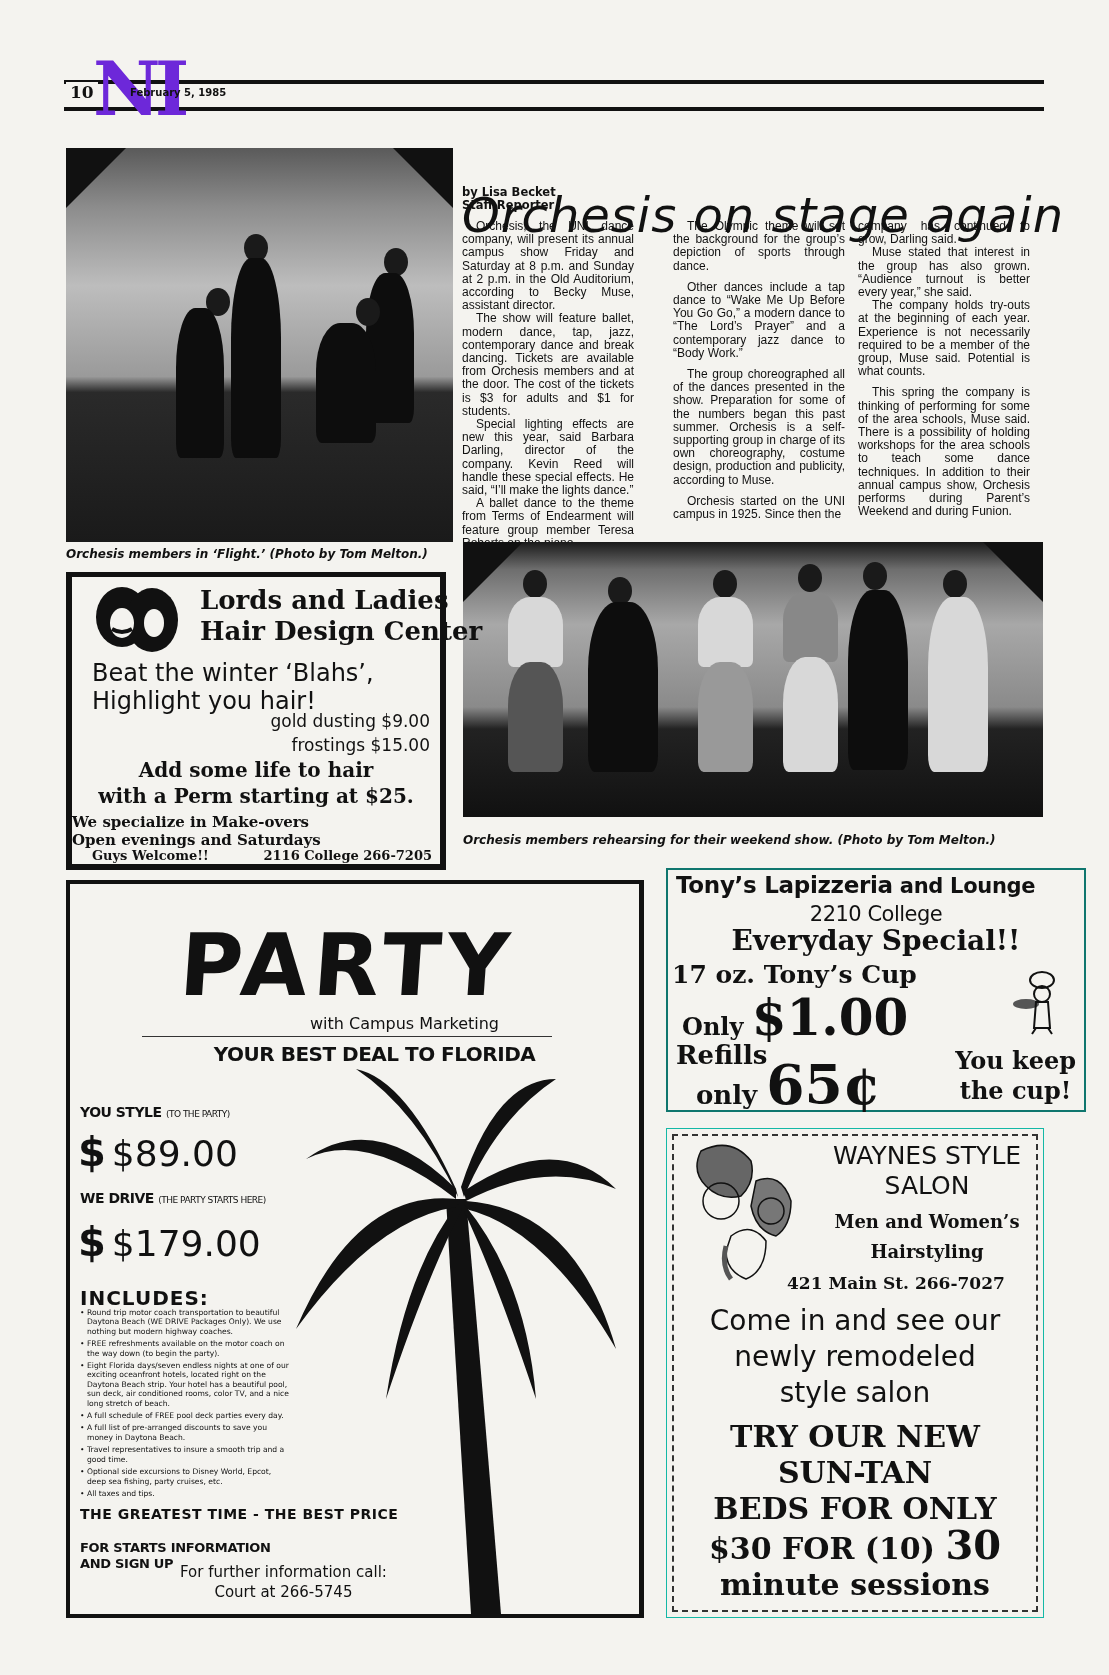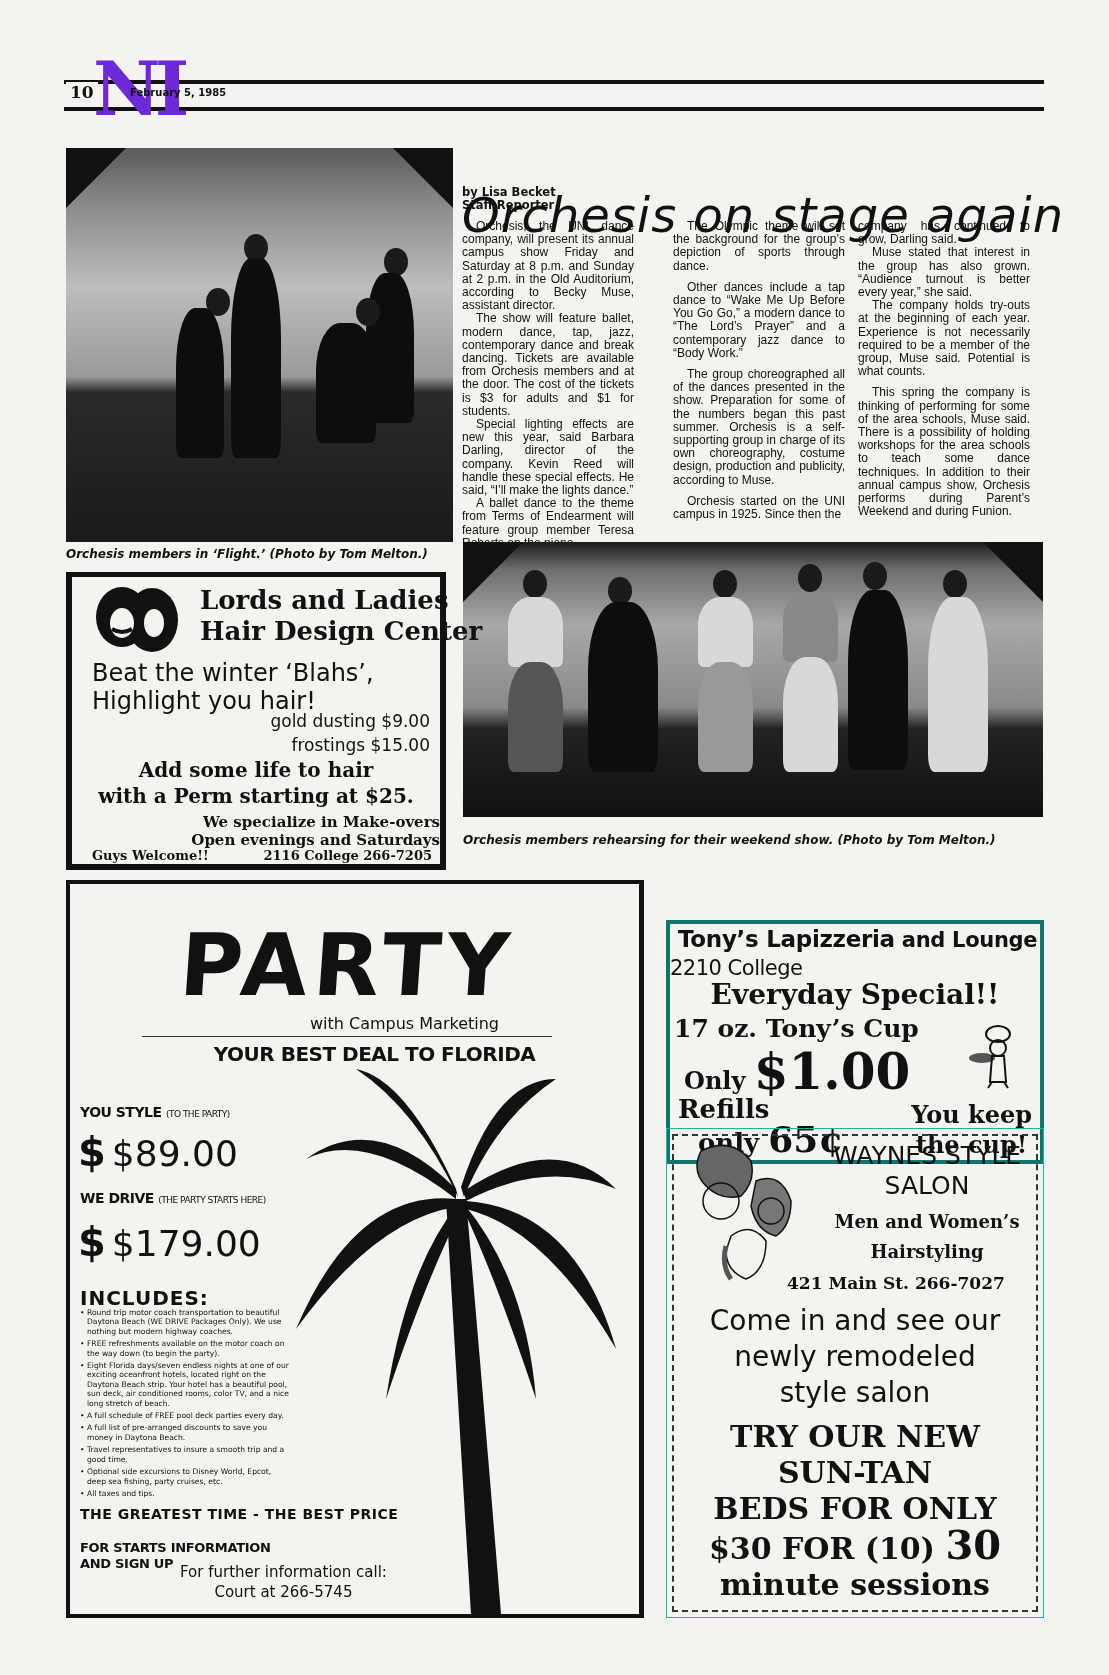--- a/index.html
+++ b/index.html
@@ -38,21 +38,21 @@
   .col2 { left: 673px; }
   .col3 { left: 858px; }
 
   
   .ad-lords { position: absolute; left: 66px; top: 572px; width: 380px; height: 298px; border: 6px solid #111; border-top-width: 5px; padding: 0; }
   .lords-logo { position: absolute; left: 20px; top: 8px; width: 90px; height: 70px; }
   .lords-title { position: absolute; left: 128px; top: 8px; font-family: "DejaVu Serif", serif; font-weight: bold; font-size: 26px; line-height: 31px; white-space: nowrap; }
   .lords-beat { position: absolute; left: 20px; top: 82px; font-family: "DejaVu Sans", sans-serif; font-size: 24px; line-height: 28px; white-space: nowrap; }
   .lords-prices { position: absolute; right: 10px; top: 132px; text-align: right; font-size: 17px; line-height: 24px; }
   .lords-perm { position: absolute; left: 0; width: 100%; top: 180px; text-align: center; font-family: "DejaVu Serif", serif; font-weight: bold; font-size: 20px; line-height: 26px; }
-  .lords-spec { position: absolute; left: 0; width: 100%; top: 236px; text-align: right; font-family: "DejaVu Serif", serif; font-weight: bold; font-size: 15px; line-height: 18px; }
+  .lords-spec { position: absolute; left: 0; width: 100%; top: 236px; text-align: left; font-family: "DejaVu Serif", serif; font-weight: bold; font-size: 15px; line-height: 18px; }
   .lords-foot { position: absolute; left: 20px; width: 340px; top: 271px; font-family: "DejaVu Serif", serif; font-weight: bold; font-size: 13px; display: flex; justify-content: space-between; gap: 32px; }
 
   
   .ad-party { position: absolute; left: 66px; top: 880px; width: 578px; height: 738px; border: 4px solid #111; border-right-width: 5px; }
   .party-title { position: absolute; left: 110px; top: 36px; font-family: "DejaVu Sans", sans-serif; font-weight: bold; font-size: 86px; letter-spacing: 6px; line-height: 90px; transform: skewX(-4deg); }
   .party-with { position: absolute; left: 0; width: 100%; top: 130px; text-align: center; padding-left: 100px; font-size: 16px; }
   .party-rule { position: absolute; left: 72px; top: 152px; width: 410px; height: 1px; background: #333; }
   .party-deal { position: absolute; left: 0; width: 100%; top: 158px; text-align: center; padding-left: 40px; font-weight: bold; font-size: 20px; letter-spacing: -0.5px; }
   .party-label { position: absolute; left: 10px; font-weight: bold; font-size: 14px; letter-spacing: -0.5px; }
   .party-label small { font-size: 9px; font-weight: normal; }
@@ -61,30 +61,30 @@
   .party-includes { position: absolute; left: 10px; top: 402px; font-weight: bold; font-size: 20px; letter-spacing: 1px; }
   .party-list { position: absolute; left: 10px; top: 424px; width: 212px; list-style: none; font-size: 7.6px; line-height: 9.4px; }
   .party-list li { padding-left: 7px; position: relative; margin-bottom: 3px; }
   .party-list li::before { content: "•"; position: absolute; left: 0; }
   .party-greatest { position: absolute; left: 10px; top: 622px; font-weight: bold; font-size: 14px; letter-spacing: 0.5px; }
   .party-further { position: absolute; left: 10px; top: 656px; font-weight: bold; font-size: 13px; line-height: 16px; letter-spacing: -0.3px; }
   .party-call { position: absolute; left: 110px; top: 678px; font-size: 15px; line-height: 20px; text-align: center; }
   .palm { position: absolute; left: 226px; top: 185px; width: 330px; height: 545px; }
 
   
-  .ad-tony { position: absolute; left: 666px; top: 920px; width: 378px; height: 244px; border: 4px solid #0f766e; }
+  .ad-tony { position: absolute; left: 666px; top: 868px; width: 420px; height: 244px; border: 2px solid #0f766e; }
   .tony-title { position: absolute; left: 8px; top: 2px; font-weight: bold; font-size: 23px; white-space: nowrap; letter-spacing: -0.3px; }
   .tony-title .small { font-size: 21px; }
-  .tony-addr { position: absolute; left: 0; width: 100%; top: 32px; font-size: 21px; letter-spacing: -0.5px; }
+  .tony-addr { position: absolute; left: 0; width: 100%; top: 32px; text-align: center; font-size: 21px; letter-spacing: -0.5px; }
   .tony-special { position: absolute; left: 0; width: 100%; top: 54px; text-align: center; font-family: "DejaVu Serif", serif; font-weight: bold; font-size: 28px; }
   .tony-cup { position: absolute; left: 4px; top: 90px; font-family: "DejaVu Serif", serif; font-weight: bold; font-size: 25px; white-space: nowrap; }
   .tony-only { position: absolute; left: 14px; top: 118px; font-family: "DejaVu Serif", serif; font-weight: bold; font-size: 24px; white-space: nowrap; }
   .tony-only .big { font-size: 50px; }
   .tony-refills { position: absolute; left: 8px; top: 170px; font-family: "DejaVu Serif", serif; font-weight: bold; font-size: 26px; line-height: 30px; }
-  .tony-refills .big { font-size: 36px; }
+  .tony-refills .big { font-size: 55px; }
   .tony-keep { position: absolute; right: 8px; top: 176px; text-align: center; font-family: "DejaVu Serif", serif; font-weight: bold; font-size: 24px; line-height: 30px; }
   .chef { position: absolute; right: 22px; top: 100px; width: 50px; height: 66px; }
 
   
   .ad-waynes { position: absolute; left: 666px; top: 1128px; width: 378px; height: 490px; border: 1px solid #14b8a6; outline: 2px dashed #333; outline-offset: -8px; }
   .waynes-art { position: absolute; left: 14px; top: 12px; width: 120px; height: 140px; }
   .waynes-title { position: absolute; left: 150px; top: 12px; width: 220px; text-align: center; font-family: "DejaVu Sans", sans-serif; font-size: 25px; line-height: 30px; }
   .waynes-sub { position: absolute; left: 150px; top: 78px; width: 220px; text-align: center; font-family: "DejaVu Serif", serif; font-weight: bold; font-size: 18px; line-height: 30px; }
   .waynes-addr { position: absolute; left: 120px; top: 144px; font-family: "DejaVu Serif", serif; font-weight: bold; font-size: 17px; white-space: nowrap; }
   .waynes-come { position: absolute; left: 0; width: 100%; top: 174px; text-align: center; font-size: 28px; line-height: 36px; }

